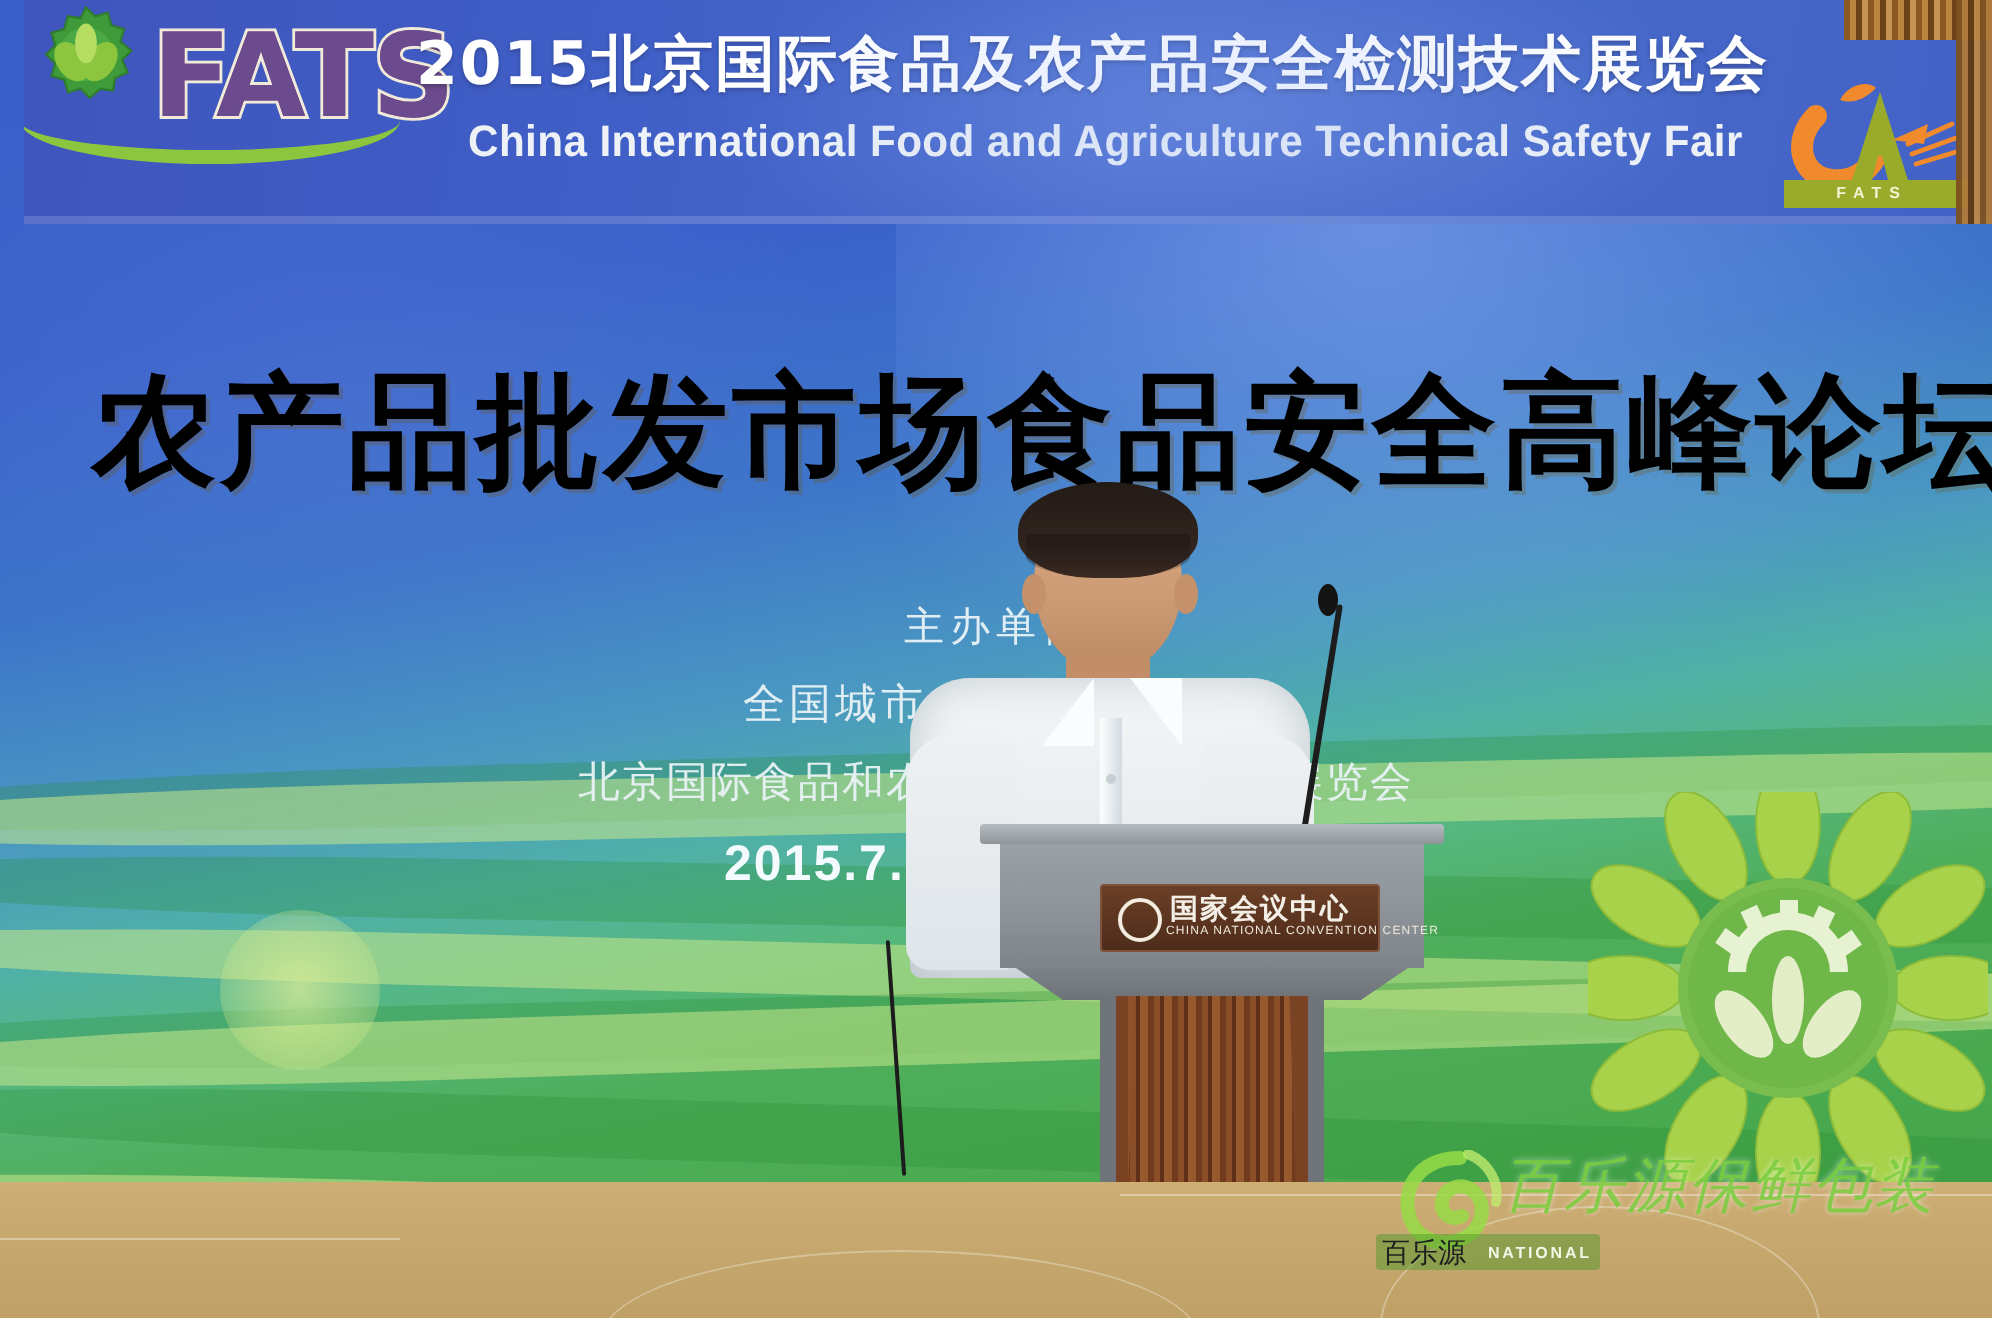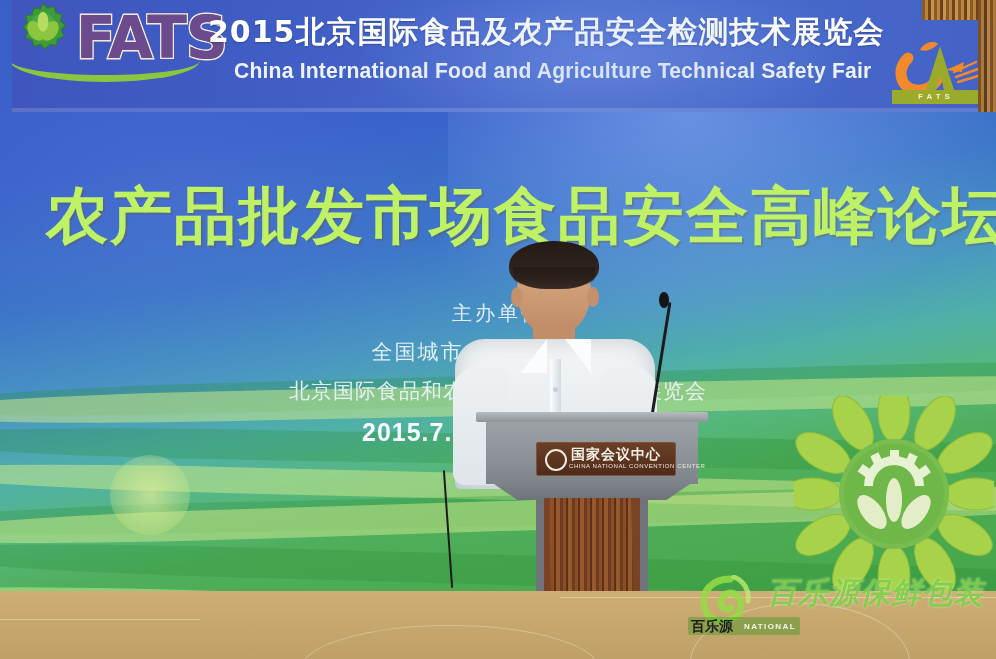--- a/index.html
+++ b/index.html
@@ -63,21 +63,21 @@
     letter-spacing:.2px;white-space:nowrap;font-family:"Liberation Sans",sans-serif;
     transform:scaleX(.96);transform-origin:left center;}
 
   
   .cawa{position:absolute;right:22px;top:28px;width:96px;height:80px;}
   .cawa .bartxt{position:absolute;left:0;bottom:7px;width:92px;text-align:center;
     font-size:8px;letter-spacing:4px;color:#f3f3d2;font-weight:bold;}
 
   
   .main-title{position:absolute;left:46px;top:174px;width:920px;
-    font-size:62px;font-weight:bold;color:#bef264;letter-spacing:2px;white-space:nowrap;
+    font-size:62px;font-weight:bold;color:#000000;letter-spacing:2px;white-space:nowrap;
     font-family:"DejaVu Sans","Liberation Sans",sans-serif;
     text-shadow:2px 2px 0 rgba(120,80,0,.25);}
 
   
   .org{position:absolute;left:0;top:300px;width:100%;text-align:center;color:#e9f3f6;}
   .org .l1{font-size:20px;letter-spacing:3px;margin-bottom:11px;opacity:.95;
     font-family:"DejaVu Sans",sans-serif;}
   .org .l2{font-size:21px;letter-spacing:2px;margin-bottom:11px;opacity:.95;
     font-family:"DejaVu Sans",sans-serif;}
   .org .l3{font-size:21px;letter-spacing:1px;opacity:.95;
@@ -110,21 +110,21 @@
     background:linear-gradient(90deg,rgba(255,255,255,.9),rgba(205,215,222,.85));}
   .btn{position:absolute;left:98px;width:5px;height:5px;border-radius:50%;background:#c8cfd4;}
   .sleeve-l{position:absolute;left:-2px;top:120px;width:56px;height:118px;
     background:linear-gradient(180deg,#eef1f3,#dfe5ea);border-radius:24px 10px 8px 12px;}
   .sleeve-r{position:absolute;right:-2px;top:120px;width:56px;height:118px;
     background:linear-gradient(180deg,#eef1f3,#dfe5ea);border-radius:10px 24px 12px 8px;}
   .mic-stem{position:absolute;left:640px;top:300px;width:3px;height:182px;
     background:#1d1d1d;transform:rotate(9deg);transform-origin:bottom center;border-radius:2px;}
   .mic-head{position:absolute;left:659px;top:292px;width:10px;height:16px;border-radius:50%;background:#141414;}
 
-  .podium{position:absolute;left:476px;top:412px;width:232px;height:208px;}
+  .podium{position:absolute;left:490px;top:412px;width:232px;height:208px;}
   .pod-top{position:absolute;left:0;top:0;width:232px;height:10px;
     background:linear-gradient(180deg,#b7bcc0,#8e9498);border-radius:2px;}
   .pod-face{position:absolute;left:10px;top:10px;width:212px;height:62px;
     background:linear-gradient(180deg,#9ba1a6 0%,#8b9196 60%,#7d8388 100%);}
   .pod-skirt{position:absolute;left:18px;top:72px;width:196px;height:16px;
     background:linear-gradient(180deg,#7c8287,#6d7378);
     clip-path:polygon(0 0,100% 0,88% 100%,12% 100%);}
   .pod-col{position:absolute;left:60px;top:86px;width:112px;height:161px;
     background:linear-gradient(90deg,#6e7479 0 8px,#7a4324 8px 14px,#8f5129 14px 90px,#7a4424 90px 104px,#6e7479 104px 112px);}
   .pod-wood{position:absolute;left:12px;top:0;width:88px;height:161px;
@@ -143,31 +143,31 @@
 
   
   .floor{position:absolute;left:0;bottom:0;width:100%;height:68px;
     background:linear-gradient(180deg,#cdae74 0%,#c7a86e 40%,#bfa066 100%);}
   .floor .line{position:absolute;height:1px;background:rgba(255,255,255,.35);}
   .floor .arc{position:absolute;border:1px solid rgba(255,255,255,.3);border-radius:50%;}
   .skirtdark{position:absolute;left:0;bottom:58px;width:100%;height:6px;background:rgba(20,60,25,.25);}
 
   
   .wm{position:absolute;right:6px;bottom:10px;width:300px;height:76px;}
-  .wm .cn{position:absolute;right:6px;top:0px;font-size:30px;font-weight:bold;
+  .wm .cn{position:absolute;right:22px;top:0px;font-size:30px;font-weight:normal;
     color:rgba(120,205,60,.85);letter-spacing:1px;
     text-shadow:0 0 3px rgba(255,255,255,.5);font-family:"DejaVu Sans",sans-serif;
     font-style:italic;white-space:nowrap;}
   .wm .url{position:absolute;right:8px;bottom:4px;font-size:23px;color:#23313a;letter-spacing:2px;
     font-family:"Liberation Sans",sans-serif;white-space:nowrap;}
   .wm .swirl{position:absolute;left:8px;top:2px;width:62px;height:52px;}
   .wmlogo{position:absolute;left:-2px;bottom:12px;width:112px;height:20px;}
   .wmlogo .lbar{position:absolute;left:0;top:0;width:112px;height:18px;
     background:rgba(70,150,40,.45);border-radius:2px;}
-  .wmlogo .lcn{position:absolute;left:3px;top:1px;font-size:14px;font-weight:bold;color:#1d1d1d;
+  .wmlogo .lcn{position:absolute;left:3px;top:1px;font-size:14px;font-weight:normal;color:#1d1d1d;
     font-family:"DejaVu Sans",sans-serif;letter-spacing:0;}
   .wmlogo .len{position:absolute;left:56px;top:5px;font-size:8px;font-weight:bold;color:#f2f7e8;
     letter-spacing:1.4px;font-family:"Liberation Sans",sans-serif;}
 </style>
 </head>
 <body>
 
 <div id="stage">
 
   <div class="backdrop">

